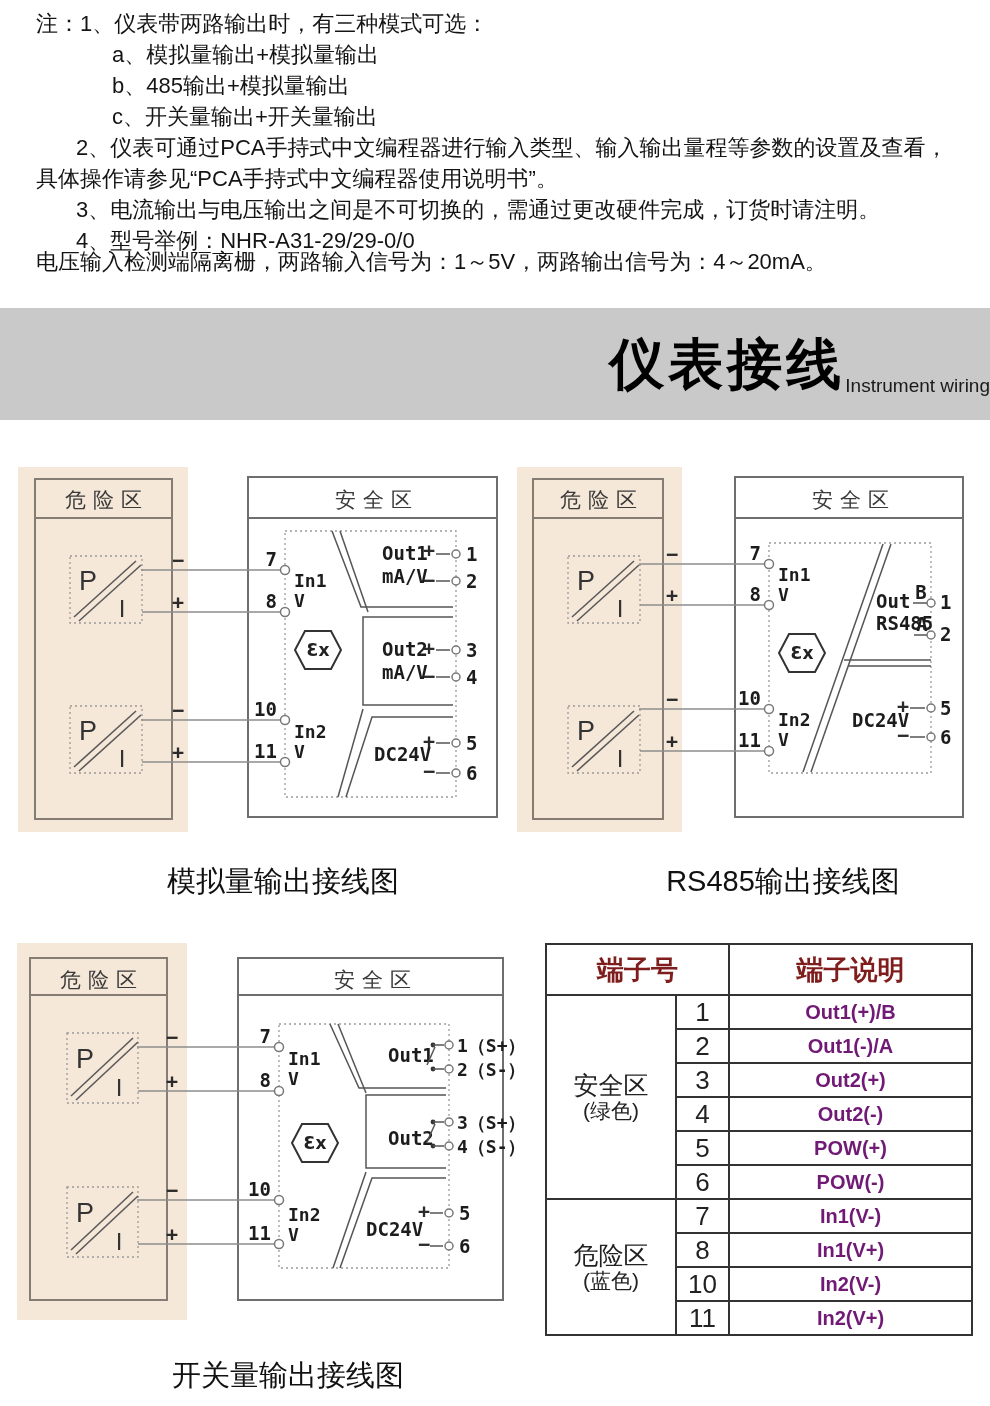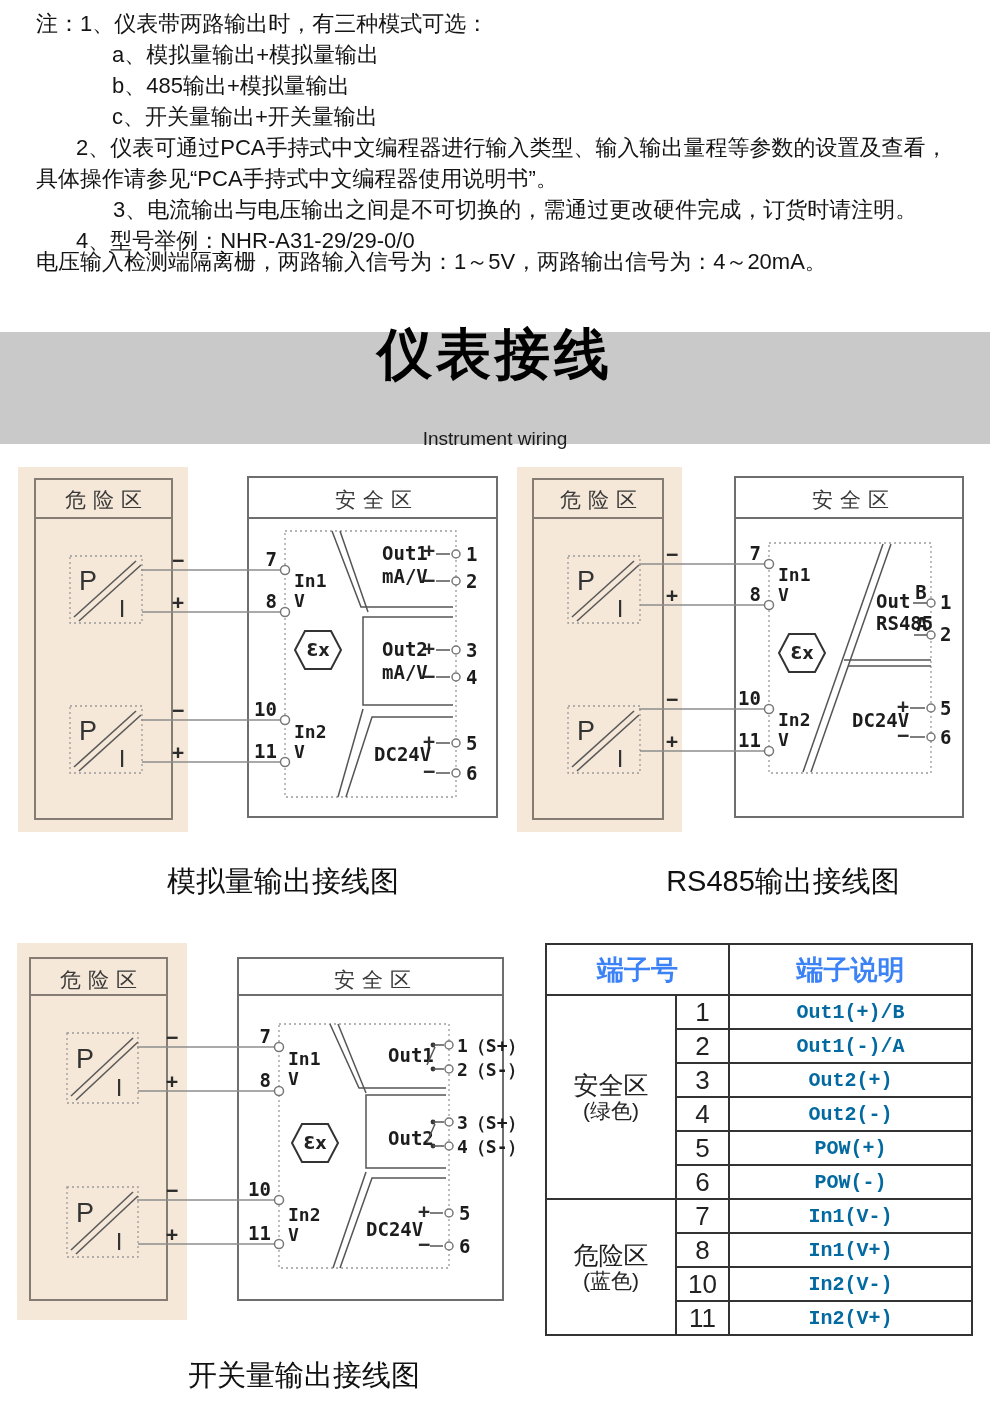--- a/index.html
+++ b/index.html
@@ -1,20 +1,20 @@
 <!DOCTYPE html>
 <html><head>
 <meta charset="utf-8">
 <style>
   html,body{margin:0;padding:0;background:#fff;}
   #page{position:relative;width:990px;height:1406px;background:#fff;overflow:hidden;
         font-family:"Liberation Sans","DejaVu Sans",sans-serif;color:#161616;}
   .note{position:absolute;font-size:22px;line-height:28px;color:#141414;white-space:nowrap;}
-  .banner{position:absolute;left:0;top:332px;width:990px;height:112px;background:#c9c9c9;
-          display:flex;flex-direction:column;align-items:center;justify-content:center;}
+  .banner{position:absolute;left:0;top:308px;width:990px;height:112px;background:#c9c9c9;
+          display:flex;flex-direction:row;align-items:center;justify-content:flex-end;}
   .banner-title{font-size:55px;font-weight:bold;color:#000;line-height:58px;letter-spacing:4px;}
   .banner-sub{font-size:19px;color:#1a1a1a;line-height:24px;margin-top:44px;}
   .caption{position:absolute;font-size:29px;color:#111;text-align:center;white-space:nowrap;padding-left:28px;}
   svg{position:absolute;}
   svg text{fill:#2a2a2a;}
   .zone-t{font-size:21px;letter-spacing:7px;fill:#3a3a3a;font-family:"Liberation Sans",sans-serif;}
   .pi{font-size:27px;fill:#333;font-family:"Liberation Sans",sans-serif;}
   .pi2{font-size:24px;fill:#333;font-family:"Liberation Sans",sans-serif;}
   .mono{font-family:"DejaVu Sans Mono",monospace;font-weight:bold;font-size:19px;fill:#1c1c1c;}
   .mono-s{font-family:"DejaVu Sans Mono",monospace;font-weight:bold;font-size:18px;fill:#1c1c1c;}
@@ -29,40 +29,40 @@
   .wire{stroke:#8c8c8c;stroke-width:1.5;}
   .bar{stroke:#555;stroke-width:1.5;fill:none;}
   .tick{stroke:#555;stroke-width:1.5;}
   .diag{stroke:#5a5a5a;stroke-width:1.6;}
   .term{fill:#fff;stroke:#777;stroke-width:1.5;}
   .dot{fill:#333;}
   .hex{fill:#fff;stroke:#333;stroke-width:2;}
   
   .tb{position:absolute;left:545px;top:943px;border-collapse:collapse;table-layout:fixed;background:#fff;}
   .tb th,.tb td{border:2px solid #333;padding:0;text-align:center;vertical-align:middle;}
-  .tb th{height:49px;font-size:27px;font-weight:600;color:#3b82f6;border-radius:23px;}
+  .tb th{height:49px;font-size:27px;font-weight:600;color:#7f1d1d;border-radius:23px;}
   .tb td{height:32px;}
   .num{font-size:26px;color:#222;}
-  .desc{font-family:Liberation Mono, monospace;font-weight:bold;font-size:20px;color:#0369a1;}
+  .desc{font-family:Liberation Sans, sans-serif;font-weight:bold;font-size:20px;color:#701a75;}
   .zone-name{font-size:25px;color:#222;line-height:27px;}
   .zone-color{font-size:21px;color:#222;line-height:23px;}
 </style>
 </head>
 <body>
 
 <div id="page">
 
   <div>
     <div class="note" style="left:36px;top:10px;">注：1、仪表带两路输出时，有三种模式可选：</div>
     <div class="note" style="left:112px;top:41px;">a、模拟量输出+模拟量输出</div>
     <div class="note" style="left:112px;top:72px;">b、485输出+模拟量输出</div>
     <div class="note" style="left:112px;top:103px;">c、开关量输出+开关量输出</div>
     <div class="note" style="left:76px;top:134px;">2、仪表可通过PCA手持式中文编程器进行输入类型、输入输出量程等参数的设置及查看，</div>
     <div class="note" style="left:36px;top:165px;">具体操作请参见“PCA手持式中文编程器使用说明书”。</div>
-    <div class="note" style="left:76px;top:196px;margin-left:37px;">3、电流输出与电压输出之间是不可切换的，需通过更改硬件完成，订货时请注明。</div>
+    <div class="note" style="left:76px;top:196px;">3、电流输出与电压输出之间是不可切换的，需通过更改硬件完成，订货时请注明。</div>
     <div class="note" style="left:76px;top:227px;">4、型号举例：NHR-A31-29/29-0/0</div>
     <div class="note" style="left:36px;top:248px;">电压输入检测端隔离栅，两路输入信号为：1～5V，两路输出信号为：4～20mA。</div>
   </div>
 
   <div class="banner">
     <div class="banner-title">仪表接线</div>
     <div class="banner-sub">Instrument wiring</div>
   </div>
 
   <svg style="left:0;top:455px" width="510" height="392" viewBox="0 0 510 392">
@@ -361,21 +361,21 @@
       <circle class="term" cx="279" cy="257" r="4.5"></circle>
         <circle class="term" cx="279" cy="301" r="4.5"></circle>
       <circle class="term" cx="449" cy="102" r="4"></circle>
         <circle class="term" cx="449" cy="126" r="4"></circle>
       <circle class="term" cx="449" cy="179" r="4"></circle>
         <circle class="term" cx="449" cy="203" r="4"></circle>
       <circle class="term" cx="449" cy="270" r="4"></circle>
         <circle class="term" cx="449" cy="303" r="4"></circle>
     </g>
   </svg>
-  <div class="caption" style="left:16px;top:1356px;width:520px;">开关量输出接线图</div>
+  <div class="caption" style="left:0;top:1356px;width:520px;">开关量输出接线图</div>
 
   <table class="tb">
     <colgroup>
         <col style="width:130px">
         <col style="width:53px">
         <col style="width:243px">
       </colgroup>
     <tbody>
         <tr>
       <th colspan="2">端子号</th>

